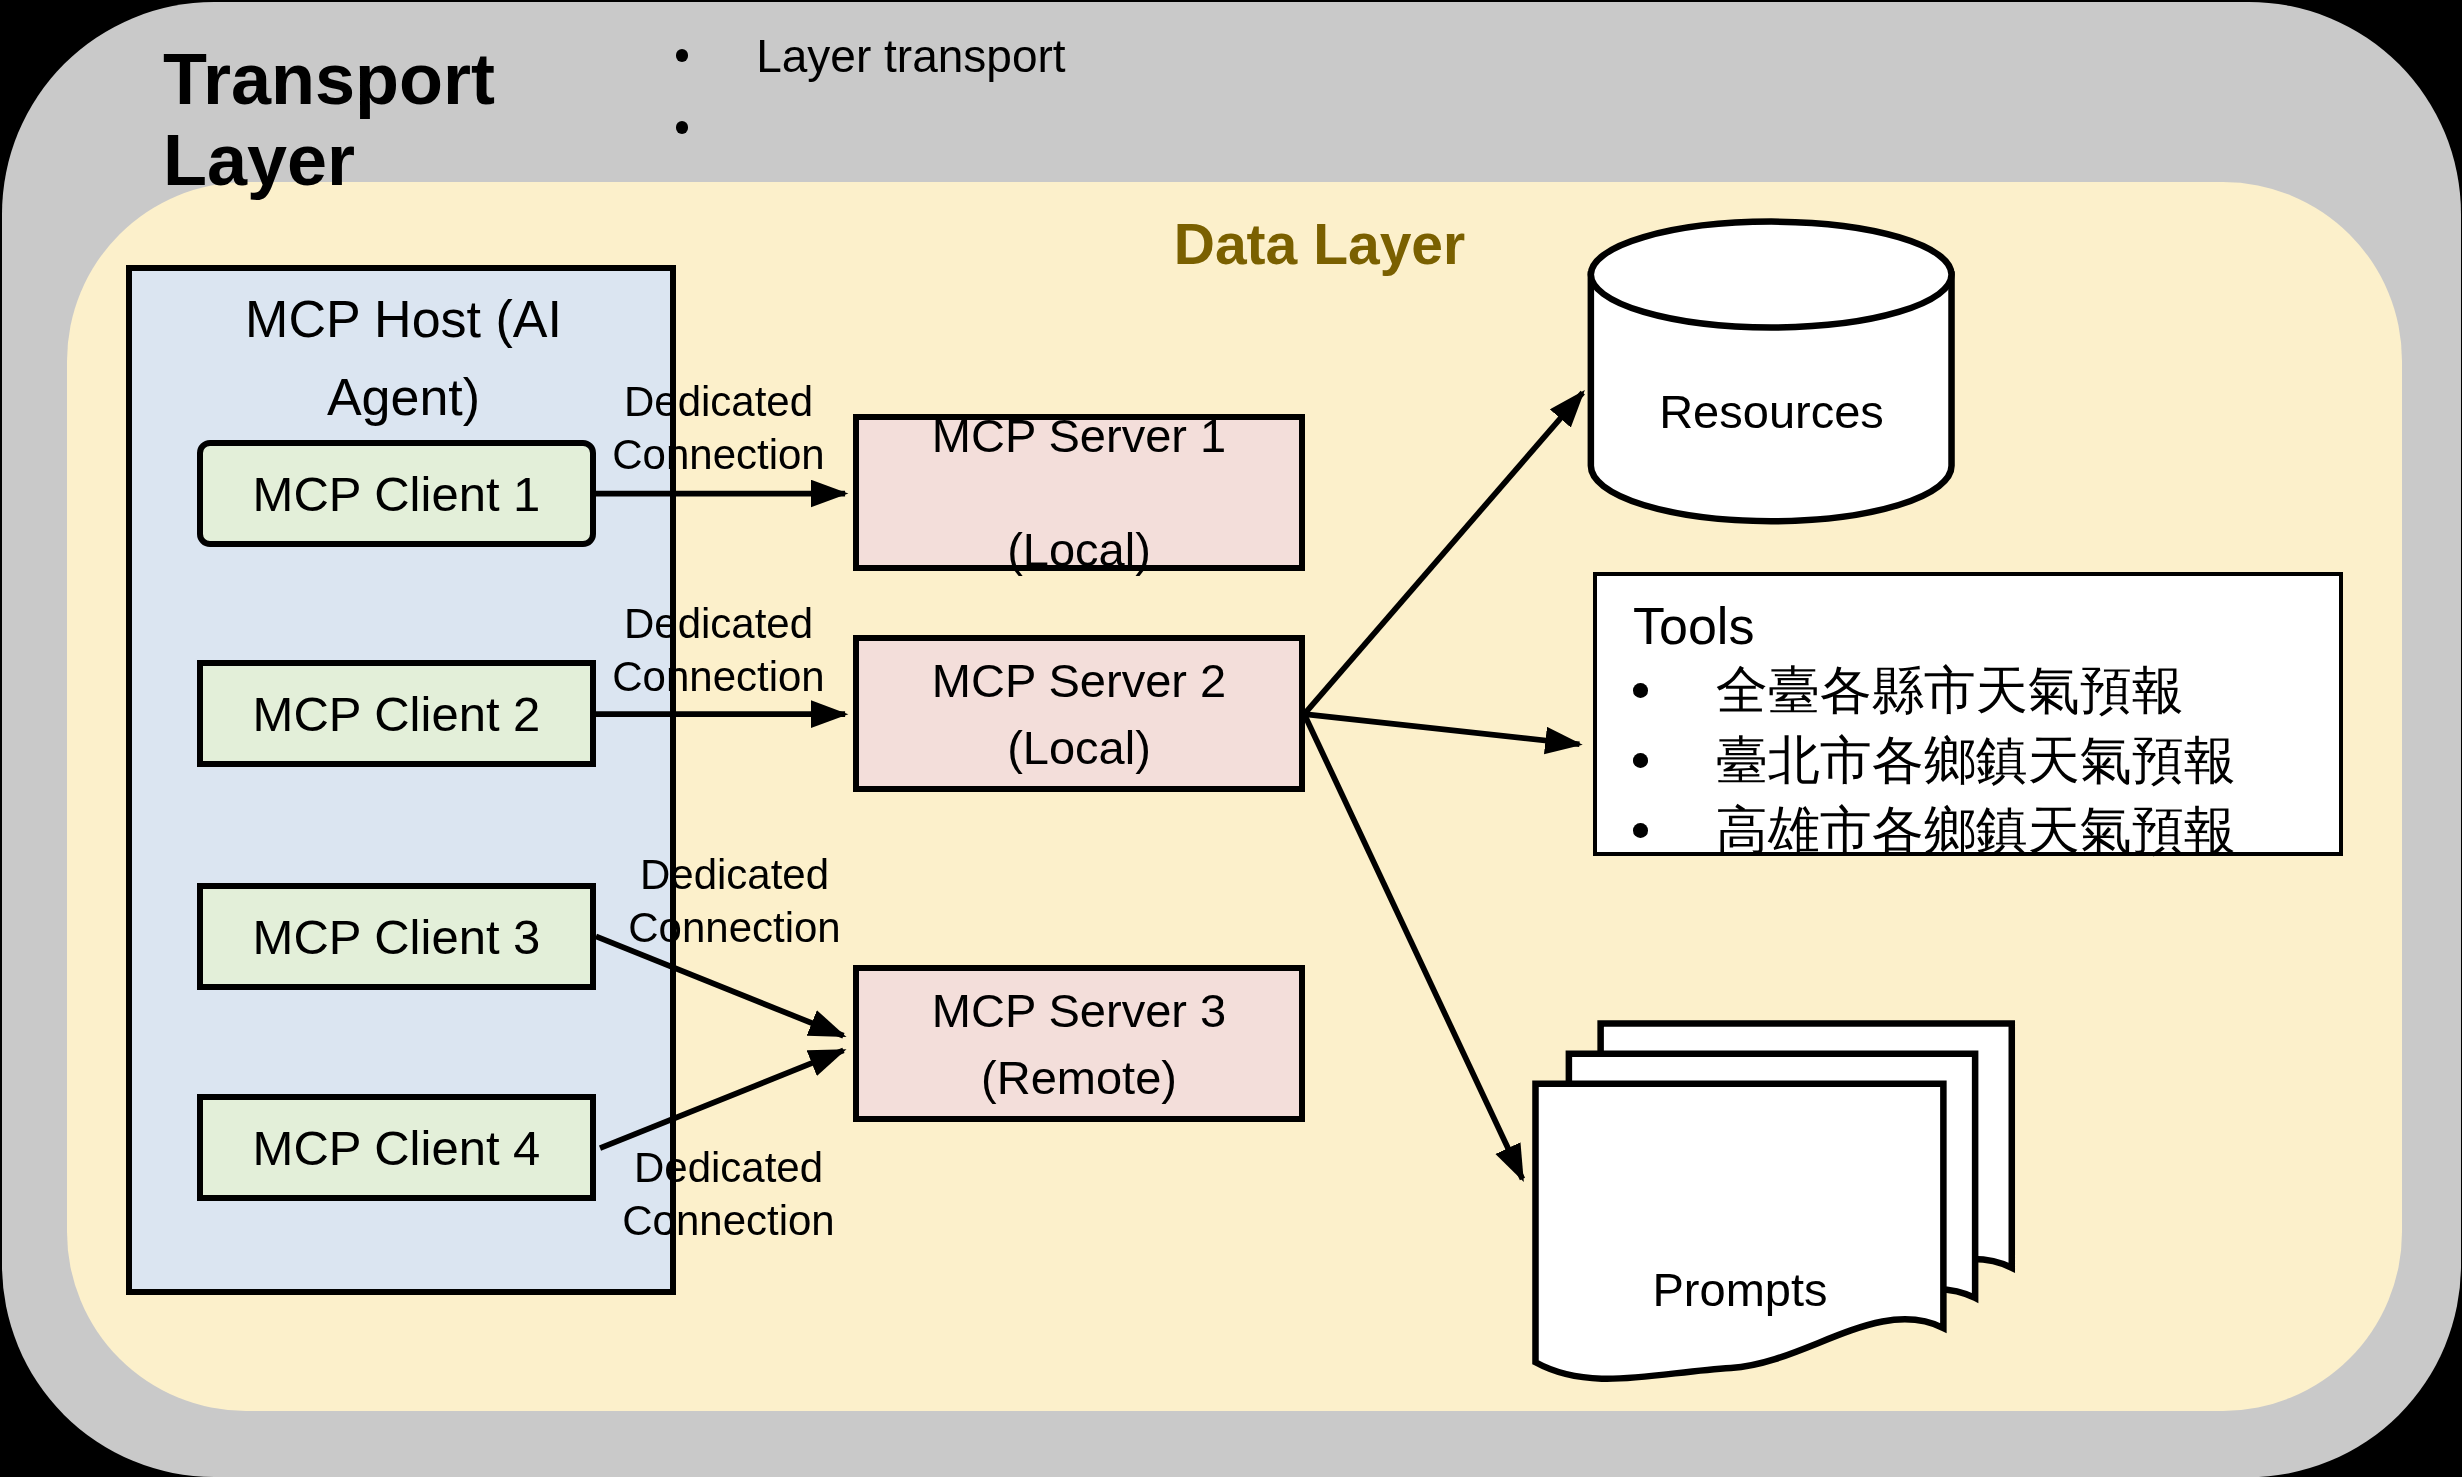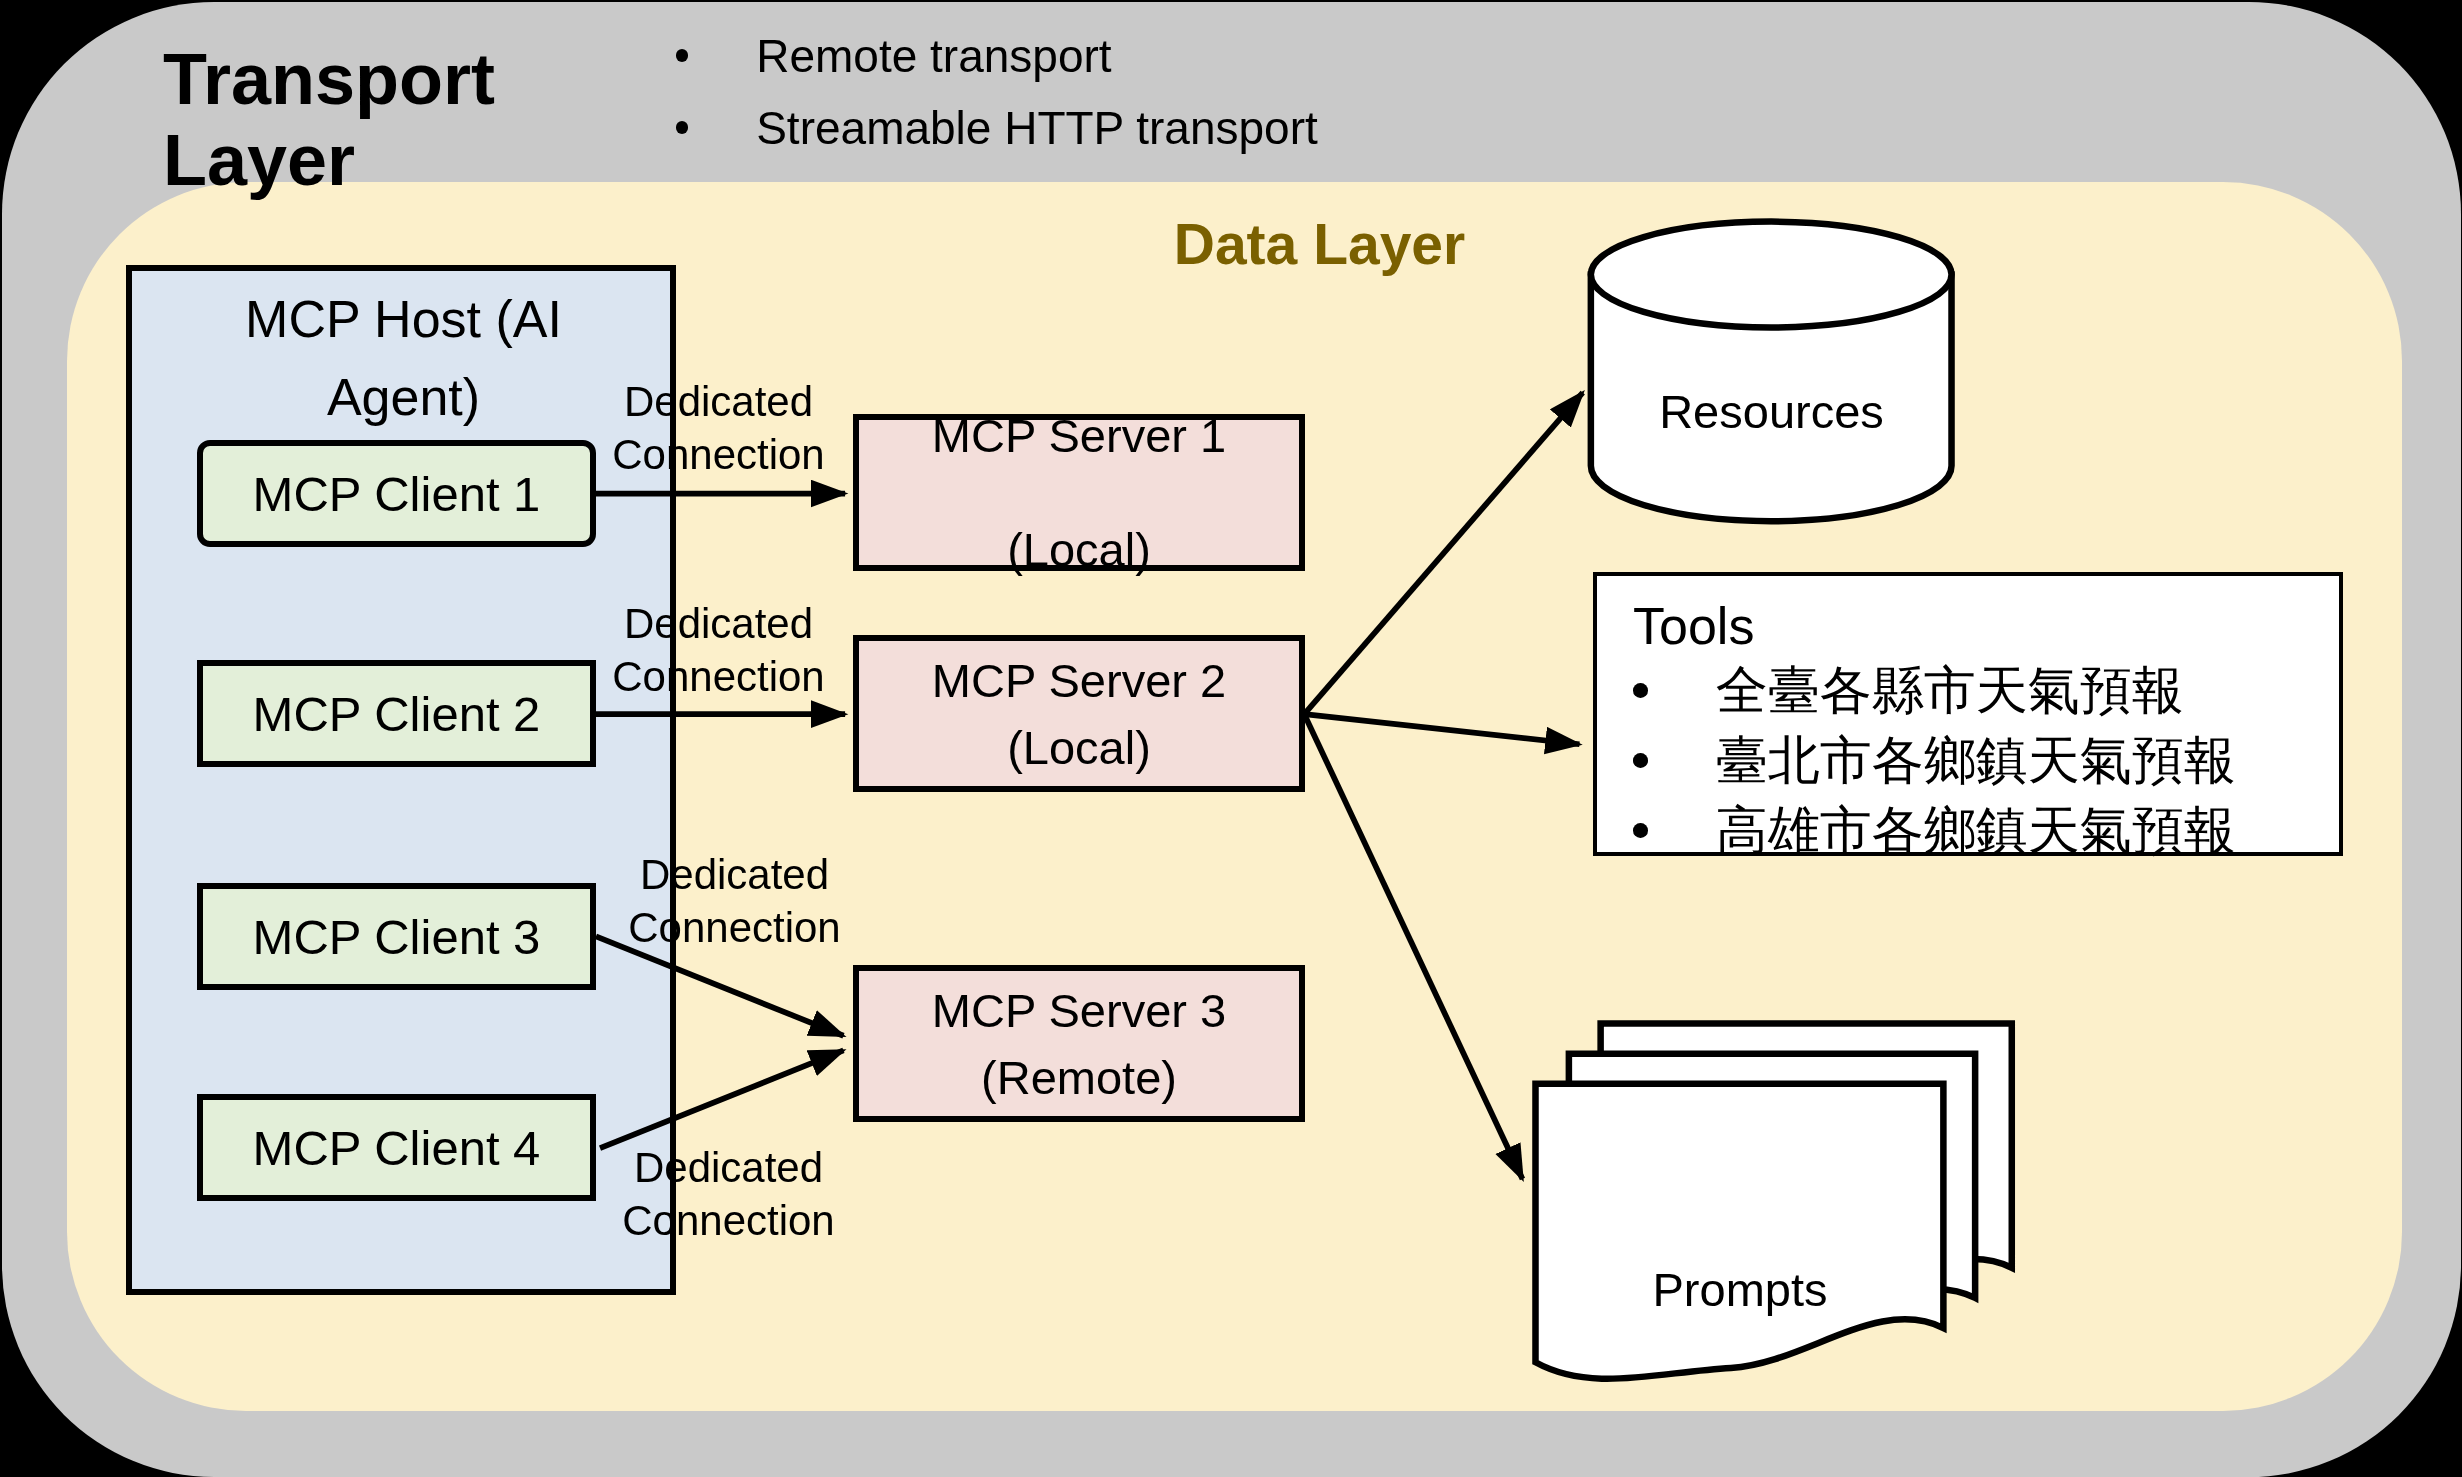--- a/index.html
+++ b/index.html
@@ -93,25 +93,24 @@
   <div class="outer-rounded"></div>
   <div class="data-layer-bg"></div>
 
   <div class="transport-title">
     <div>Transport</div>
     <div>Layer</div>
   </div>
   <div class="transport-bullets">
     <div class="t-row">
       <span class="t-dot"></span>
-      <span class="t-text">Remote transport</span>
+      <span class="t-text">Layer transport</span>
     </div>
     <div class="t-row">
       <span class="t-dot"></span>
-      <span class="t-text">Streamable HTTP transport</span>
     </div>
   </div>
 
   <div class="datalayer-title">Data Layer</div>
 
   <div class="host-box"></div>
   <div class="host-title">
     <div>MCP Host (AI</div>
     <div>Agent)</div>
   </div>

